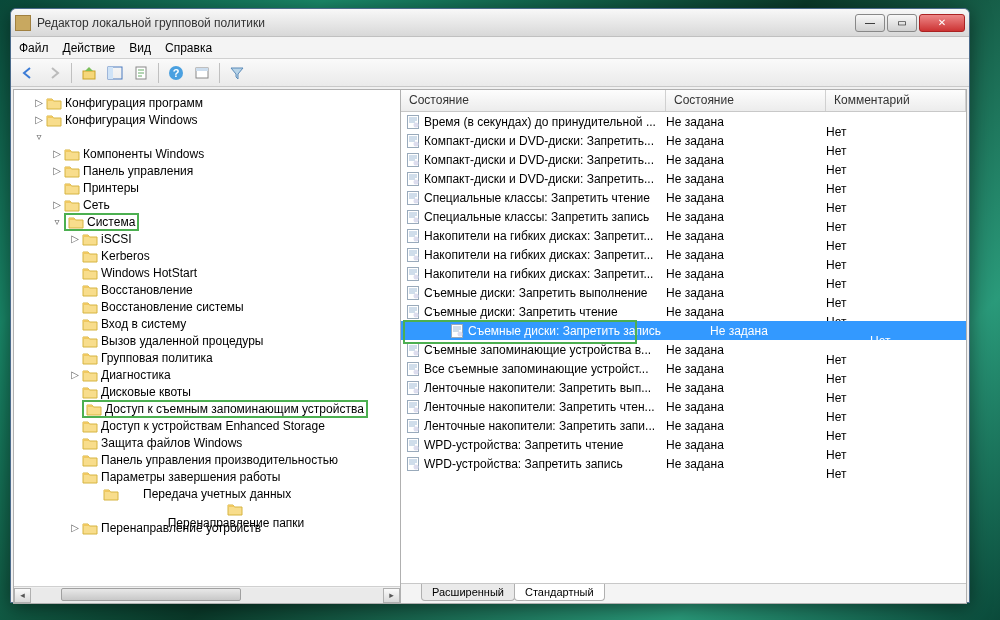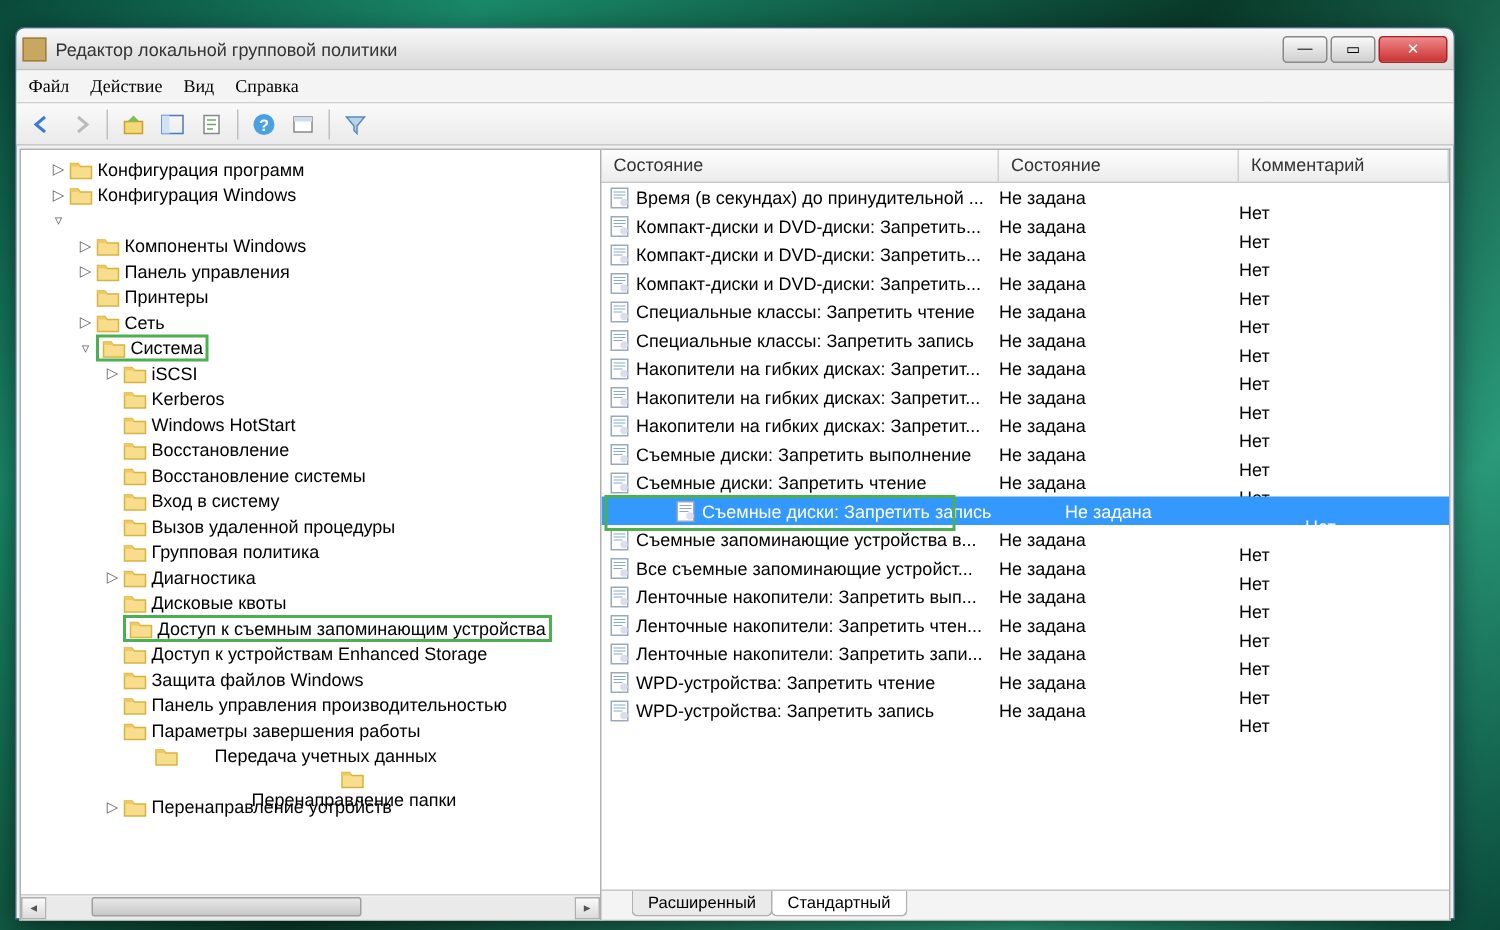--- a/index.html
+++ b/index.html
@@ -8,21 +8,21 @@
   font-size: 12px;
   background: linear-gradient(135deg, #0a4a3a 0%, #1a8a6a 20%, #0a3a2a 50%, #2a9a7a 80%, #0a4a3a 100%);
   width: 1000px;
   height: 620px;
   overflow: hidden;
   position: relative;
 }
 .window {
   position: absolute;
   left: 10px;
-  top: 18px;
+  top: 8px;
   width: 960px;
   height: 595px;
   background: #f0f0f0;
   border: 1px solid #4a6a8a;
   border-radius: 6px 6px 0 0;
   box-shadow: 0 4px 20px rgba(0,0,0,0.5);
 }
 .titlebar {
   height: 28px;
   background: linear-gradient(to bottom, #f8f8f8 0%, #e8e8e8 50%, #d8d8d8 100%);
@@ -56,21 +56,21 @@
 }
 .menubar {
   height: 22px;
   background: #f4f4f4;
   border-bottom: 1px solid #d0d0d0;
   display: flex;
   align-items: center;
   padding: 0 8px;
   gap: 14px;
 }
-.menubar span { cursor: default; font-family: Liberation Serif, serif; }
+.menubar span { cursor: default; }
 .toolbar {
   height: 28px;
   background: linear-gradient(to bottom, #fafafa, #eaeaea);
   border-bottom: 1px solid #c8c8c8;
   display: flex;
   align-items: center;
   padding: 0 6px;
   gap: 4px;
 }
 .tb-btn {

